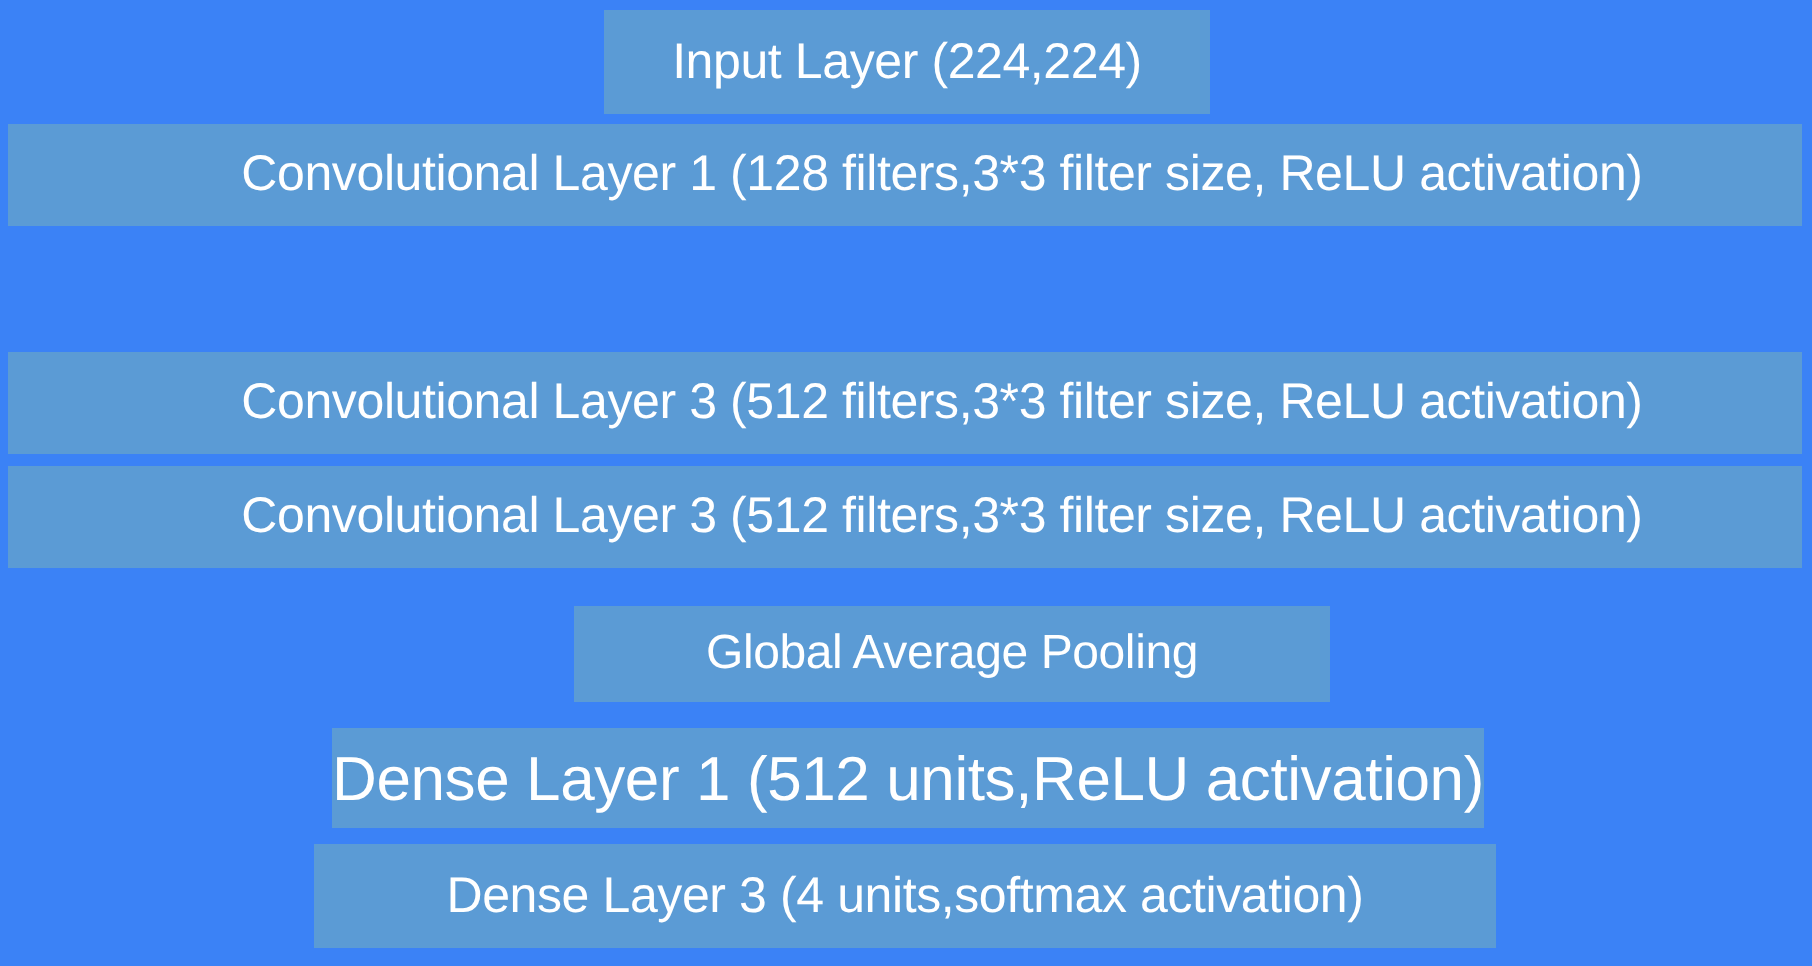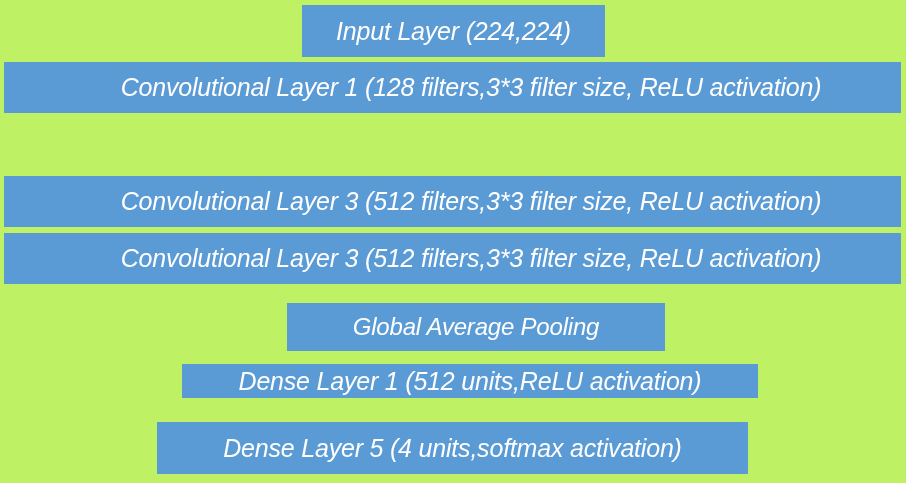--- a/index.html
+++ b/index.html
@@ -11,22 +11,21 @@
     width: 906px;
     height: 483px;
     position: relative;
     overflow: hidden;
     font-family: "Liberation Sans", sans-serif;
   }
   #diagram {
     position: relative;
     width: 906px;
     height: 483px;
-    background: #bef264;
-    font-style: italic;
+    background: #3b82f6;
   }
   .layer-box {
     position: absolute;
     box-sizing: border-box;
     background: #5b9bd5;
     color: #ffffff;
     display: flex;
     align-items: center;
     justify-content: center;
     white-space: nowrap;
@@ -59,25 +58,25 @@
   
   .box-gap {
     left: 287px;
     top: 303px;
     width: 378px;
     height: 48px;
     font-size: 24px;
   }
   
   .box-dense-1 {
-    left: 182px;
+    left: 166px;
     top: 364px;
     width: 576px;
-    height: 34px;
-    font-size: 25px;
+    height: 50px;
+    font-size: 31px;
   }
   
   .box-dense-2 {
     left: 157px;
     top: 422px;
     width: 591px;
     height: 52px;
     font-size: 25px;
   }
 </style>
@@ -92,15 +91,15 @@
 
 
   <div class="layer-box box-conv box-conv-3">Convolutional Layer 3 (512 filters,3*3 filter size, ReLU activation)</div>
 
   <div class="layer-box box-conv box-conv-4">Convolutional Layer 3 (512 filters,3*3 filter size, ReLU activation)</div>
 
   <div class="layer-box box-gap">Global Average Pooling</div>
 
   <div class="layer-box box-dense-1">Dense Layer 1 (512 units,ReLU activation)</div>
 
-  <div class="layer-box box-dense-2">Dense Layer 5 (4 units,softmax activation)</div>
+  <div class="layer-box box-dense-2">Dense Layer 3 (4 units,softmax activation)</div>
 
 </div>
 
 </body></html>

